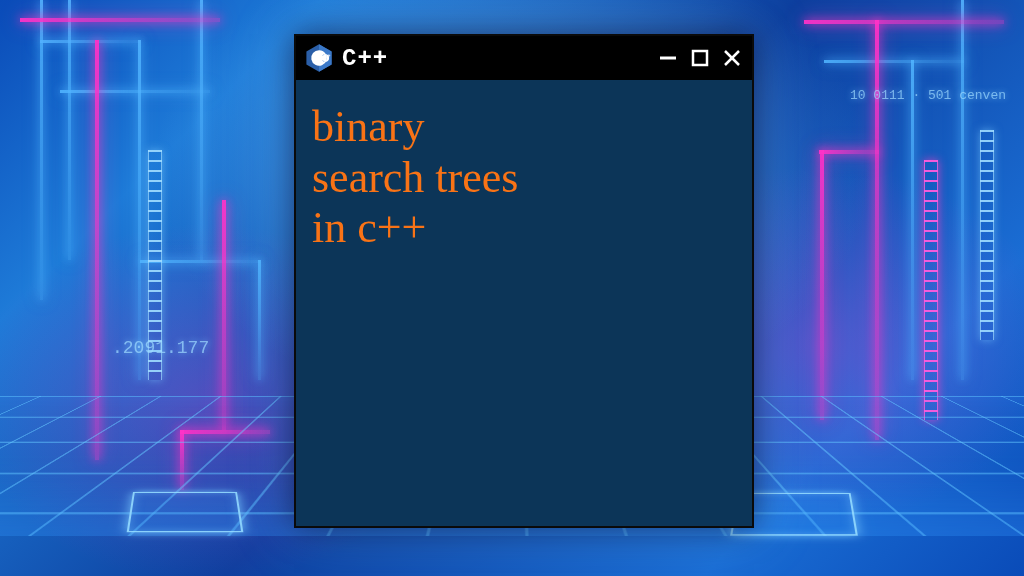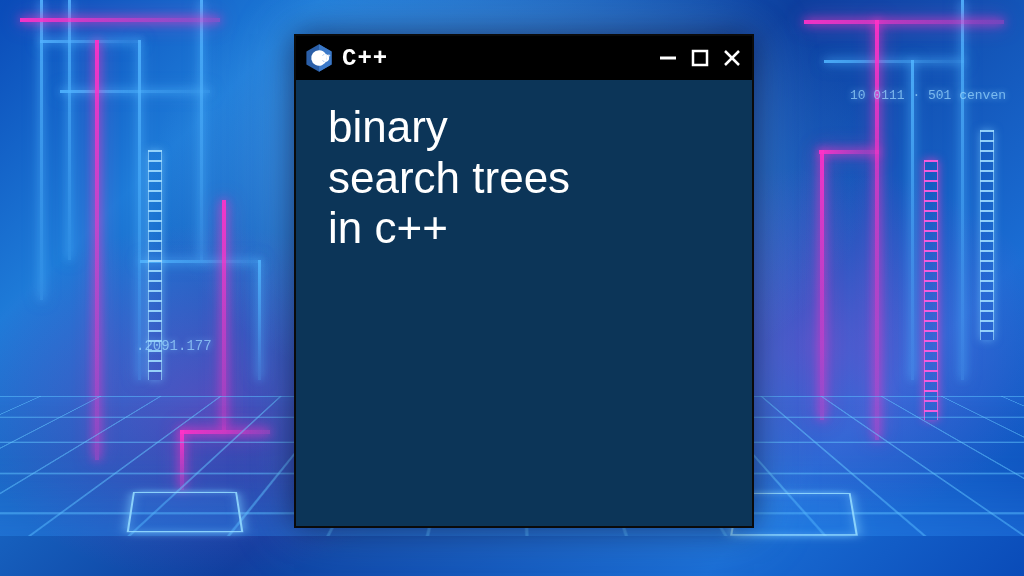--- a/index.html
+++ b/index.html
@@ -136,25 +136,25 @@
       display: flex;
       align-items: center;
       justify-content: center;
       cursor: pointer;
     }
     .wc svg { width: 100%; height: 100%; stroke: #fff; stroke-width: 2.5; fill: none; }
     .wc.min svg line { stroke-width: 3; }
 
     .content {
       flex: 1;
-      padding: 22px 32px;
-      color: #ffffff;
+      padding: 22px 16px;
+      color: #f97316;
       font-size: 44px;
       line-height: 1.15;
-      font-family: Liberation Sans, sans-serif;
+      font-family: Liberation Serif, serif;
       white-space: pre-line;
       letter-spacing: 0px;
     }
   </style>
 </head>
 <body>
 
 <div class="bg-circuit">
   <div class="bg-glow"></div>
 
@@ -180,21 +180,21 @@
   <div class="circuit-line pink" style="right:145px; top:20px; width:4px; height:420px;"></div>
   <div class="circuit-line pink" style="right:200px; top:150px; width:4px; height:270px;"></div>
   <div class="circuit-line pink h" style="right:145px; top:150px; width:60px; height:4px;"></div>
   <div class="circuit-line pink h" style="right:20px; top:20px; width:200px; height:4px;"></div>
 
   <div class="tick-strip" style="left:148px; top:150px; height:230px;"></div>
   <div class="tick-strip pink" style="right:86px; top:160px; height:260px;"></div>
   <div class="tick-strip" style="right:30px; top:130px; height:210px;"></div>
 
   <div class="deco-text" style="right:18px; top:88px;">10 0111 · 501  cenven</div>
-  <div class="deco-text" style="left:136px; top:338px; font-size:14px;">.2091.177</div>
+  <div class="deco-text" style="left:112px; top:338px; font-size:18px;">.2091.177</div>
 
   <div class="grid-floor"></div>
   <div class="grid-tile" style="left:130px; bottom:30px; width:110px; height:70px; transform: perspective(500px) rotateX(55deg);"></div>
   <div class="grid-tile" style="right:170px; bottom:26px; width:120px; height:74px; transform: perspective(500px) rotateX(55deg);"></div>
 </div>
 
 <div class="window">
   <div class="titlebar">
     <div class="cpp-icon">
       <svg viewBox="0 0 100 100">

